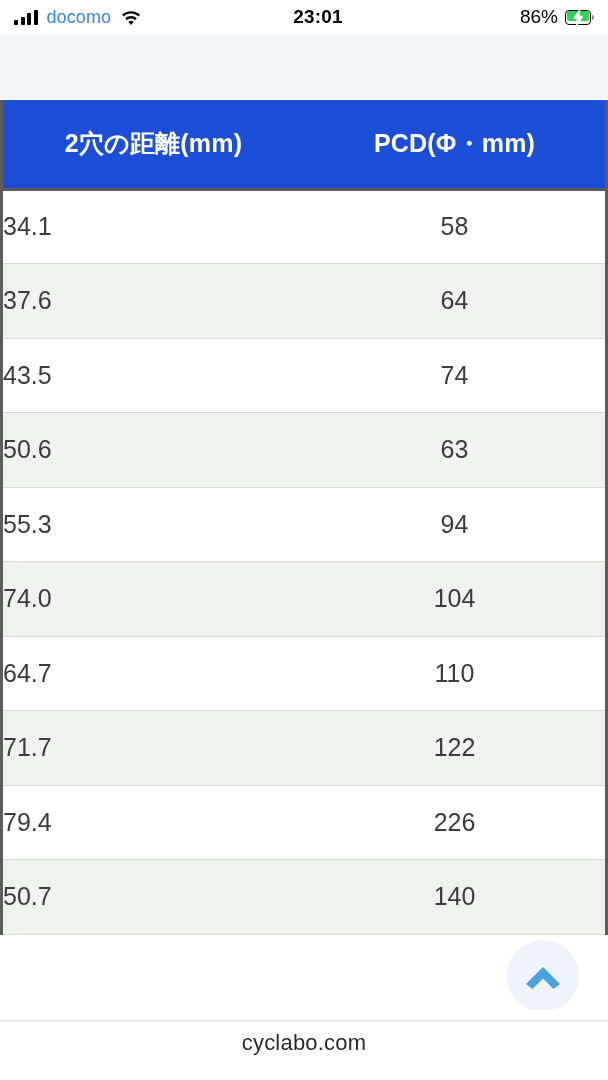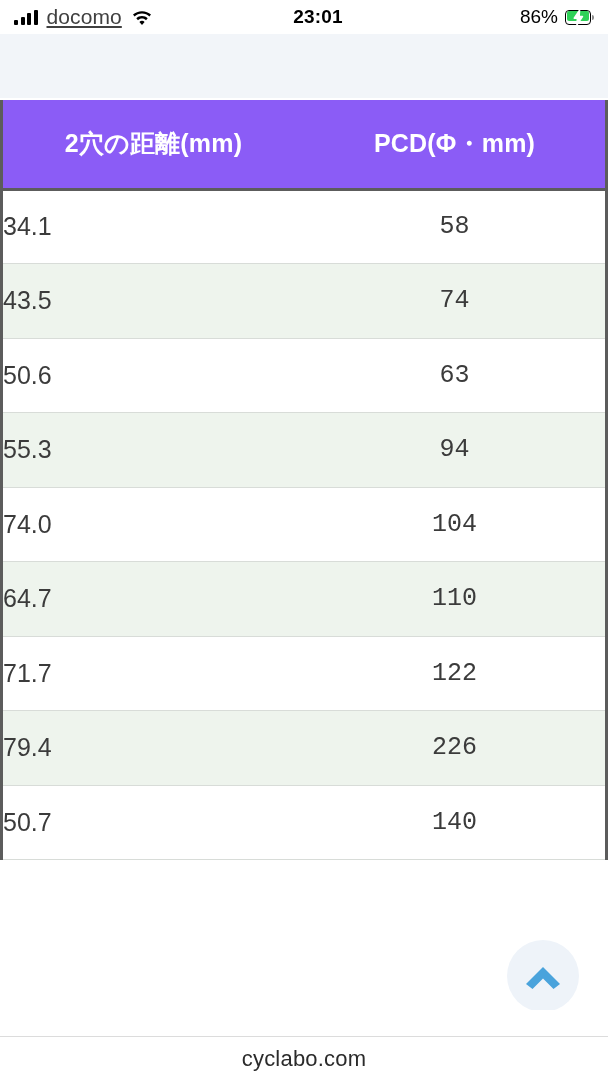--- a/index.html
+++ b/index.html
@@ -17,21 +17,21 @@
     background:#ffffff; display:flex; align-items:center;
     padding:0 14px; color:#000;
   }
   .sb-left { display:flex; align-items:center; gap:9px; }
   .signal { display:flex; align-items:flex-end; gap:2.5px; height:15px; }
   .signal i { display:block; width:4px; background:#000; border-radius:1px; }
   .signal i:nth-child(1){ height:5px; }
   .signal i:nth-child(2){ height:8px; }
   .signal i:nth-child(3){ height:12px; }
   .signal i:nth-child(4){ height:15px; }
-  .carrier { font-size:21px; letter-spacing:.1px; color:#404040;text-decoration:underline; }
+  .carrier { font-size:18px; letter-spacing:.1px; color:#3b82f6; }
   .wifi { width:22px; height:16px; display:block; }
   .sb-center {
     position:absolute; left:0; right:0; top:0; height:34px;
     display:flex; align-items:center; justify-content:center;
     pointer-events:none;
     padding-left:28px;
   }
   .clock { font-size:19px; font-weight:700; letter-spacing:.2px; }
   .sb-right {
     margin-left:auto; display:flex; align-items:center; gap:7px;
@@ -68,55 +68,55 @@
   .table-wrap {
     position:absolute; top:100px; left:0; width:608px;
     border-left:3px solid #5c5c5c;
     border-right:3px solid #5c5c5c;
     background:#fff;
   }
   table { width:100%; border-collapse:collapse; table-layout:fixed; }
   col.c1 { width:50%; }
   col.c2 { width:50%; }
   thead th {
-    background:#8b5cf6;
+    background:#1d4ed8;
     color:#ffffff;
     font-size:25px;
     font-weight:700;
     height:89px;
     text-align:center;
     letter-spacing:.2px;
     border-bottom:3px solid #5c5c5c;
   }
   tbody td {
     height:74.5px;
     font-size:25px;
     color:#3b3b3b;
     border-bottom:1px solid #d8dcd8;
     font-weight:400;
   }
   tbody td.col-dist { text-align:left; }
-  tbody td.col-pcd  { text-align:center;font-family:Liberation Mono, monospace; }
+  tbody td.col-pcd  { text-align:center; }
   tbody tr:nth-child(even) td { background:#eef4ed; }
   tbody tr:nth-child(odd)  td { background:#ffffff; }
   tbody tr:last-child td { border-bottom:1px solid #d8dcd8; }
 
   
   .scroll-top {
     position:absolute; left:507px; top:940px;
     width:72px; height:72px; border-radius:50%;
     background:#eef3f9;
     display:flex; align-items:center; justify-content:center;
     cursor:pointer; border:none;
   }
   .scroll-top svg { width:40px; height:34px; display:block; }
 
   
   .footer {
-    position:absolute; left:0; bottom:0; width:608px; height:44px;
+    position:absolute; left:0; bottom:16px; width:608px; height:44px;
     background:#ffffff;
     border-top:1px solid #dcdcdc;
     display:flex; align-items:center; justify-content:center;
   }
   .footer-text { font-size:22px; color:#2b2b2b; letter-spacing:.2px; }
   .footer-spacer {
     position:absolute; left:0; bottom:44px; width:608px; height:26px;
     background:#ffffff;
   }
 </style>
@@ -171,20 +171,24 @@
           <th>2穴の距離(mm)</th>
           <th>PCD(Φ・mm)</th>
         </tr>
       </thead>
       <tbody id="tbody">
           <tr>
             <td class="col-dist">34.1</td>
             <td class="col-pcd">58</td>
           </tr>
           <tr>
+            <td class="col-dist">37.6</td>
+            <td class="col-pcd">64</td>
+          </tr>
+          <tr>
             <td class="col-dist">43.5</td>
             <td class="col-pcd">74</td>
           </tr>
           <tr>
             <td class="col-dist">50.6</td>
             <td class="col-pcd">63</td>
           </tr>
           <tr>
             <td class="col-dist">55.3</td>
             <td class="col-pcd">94</td>

